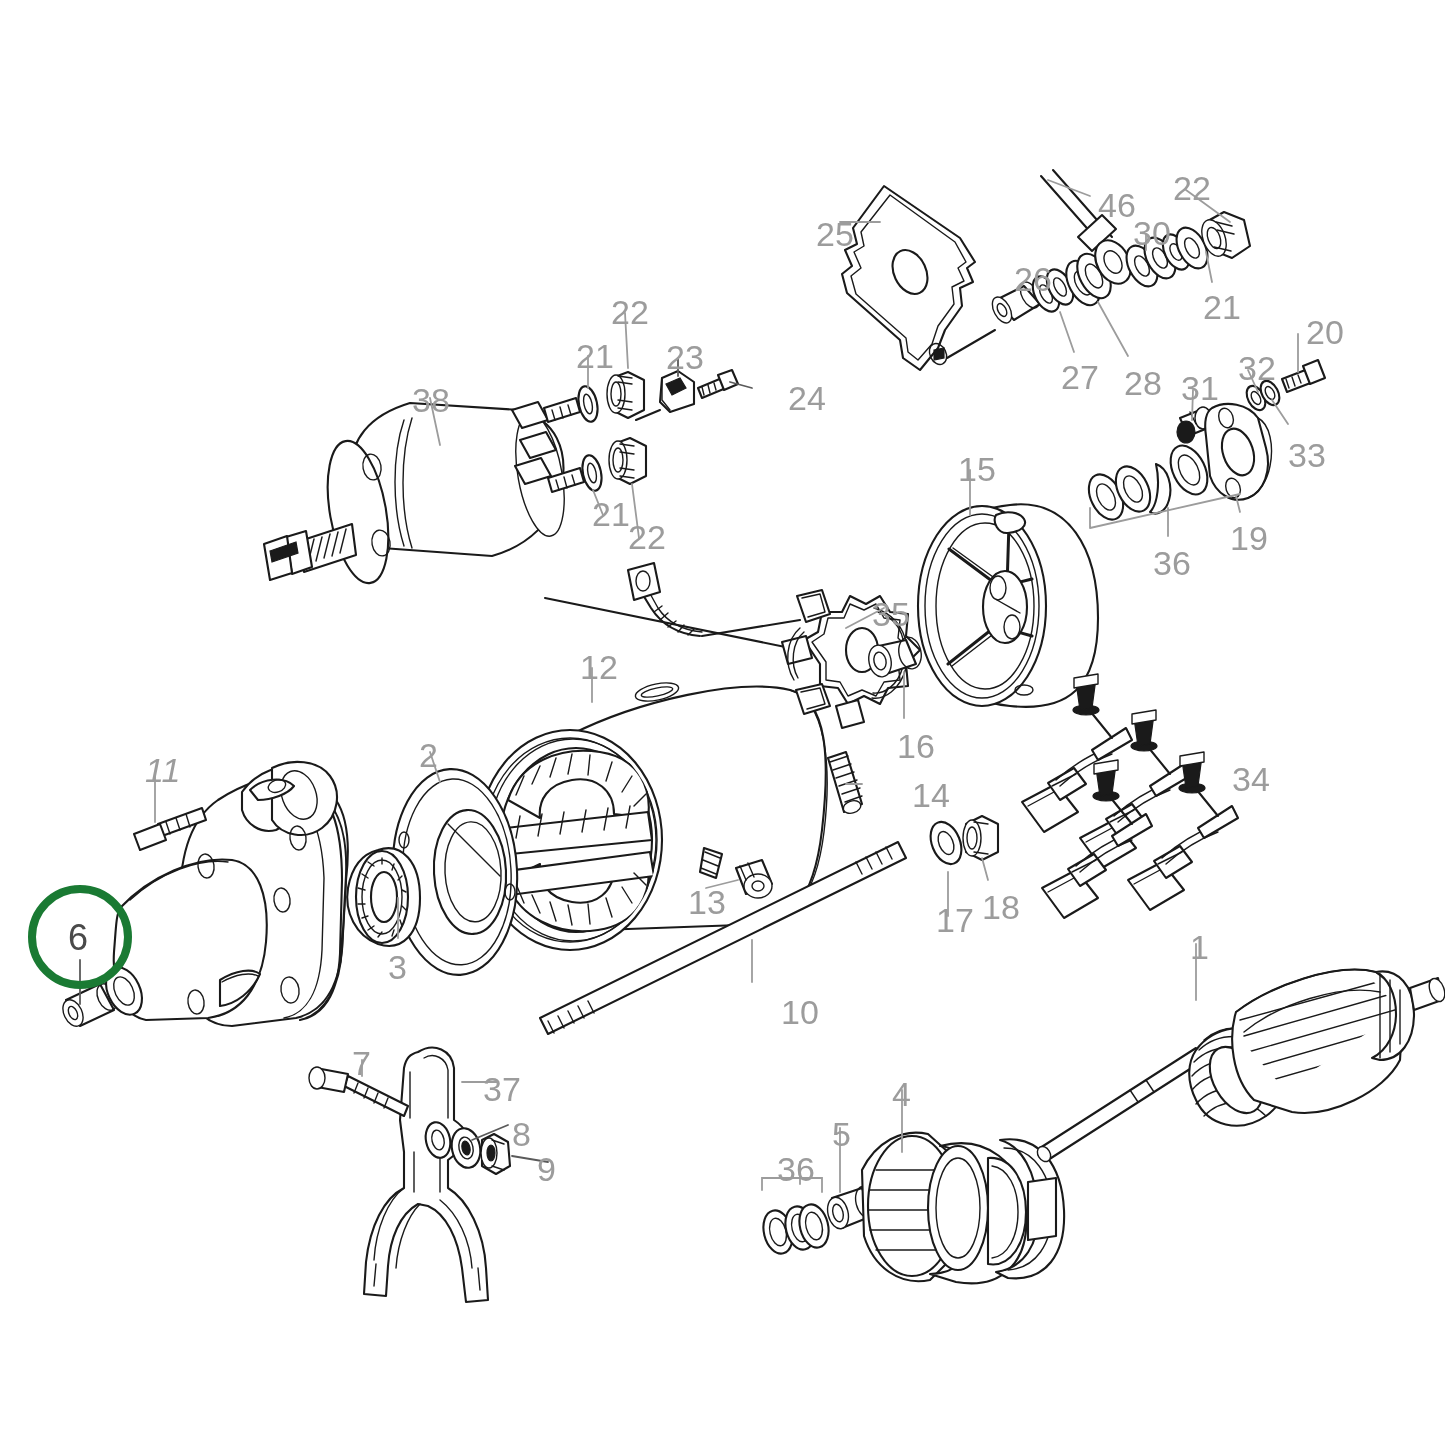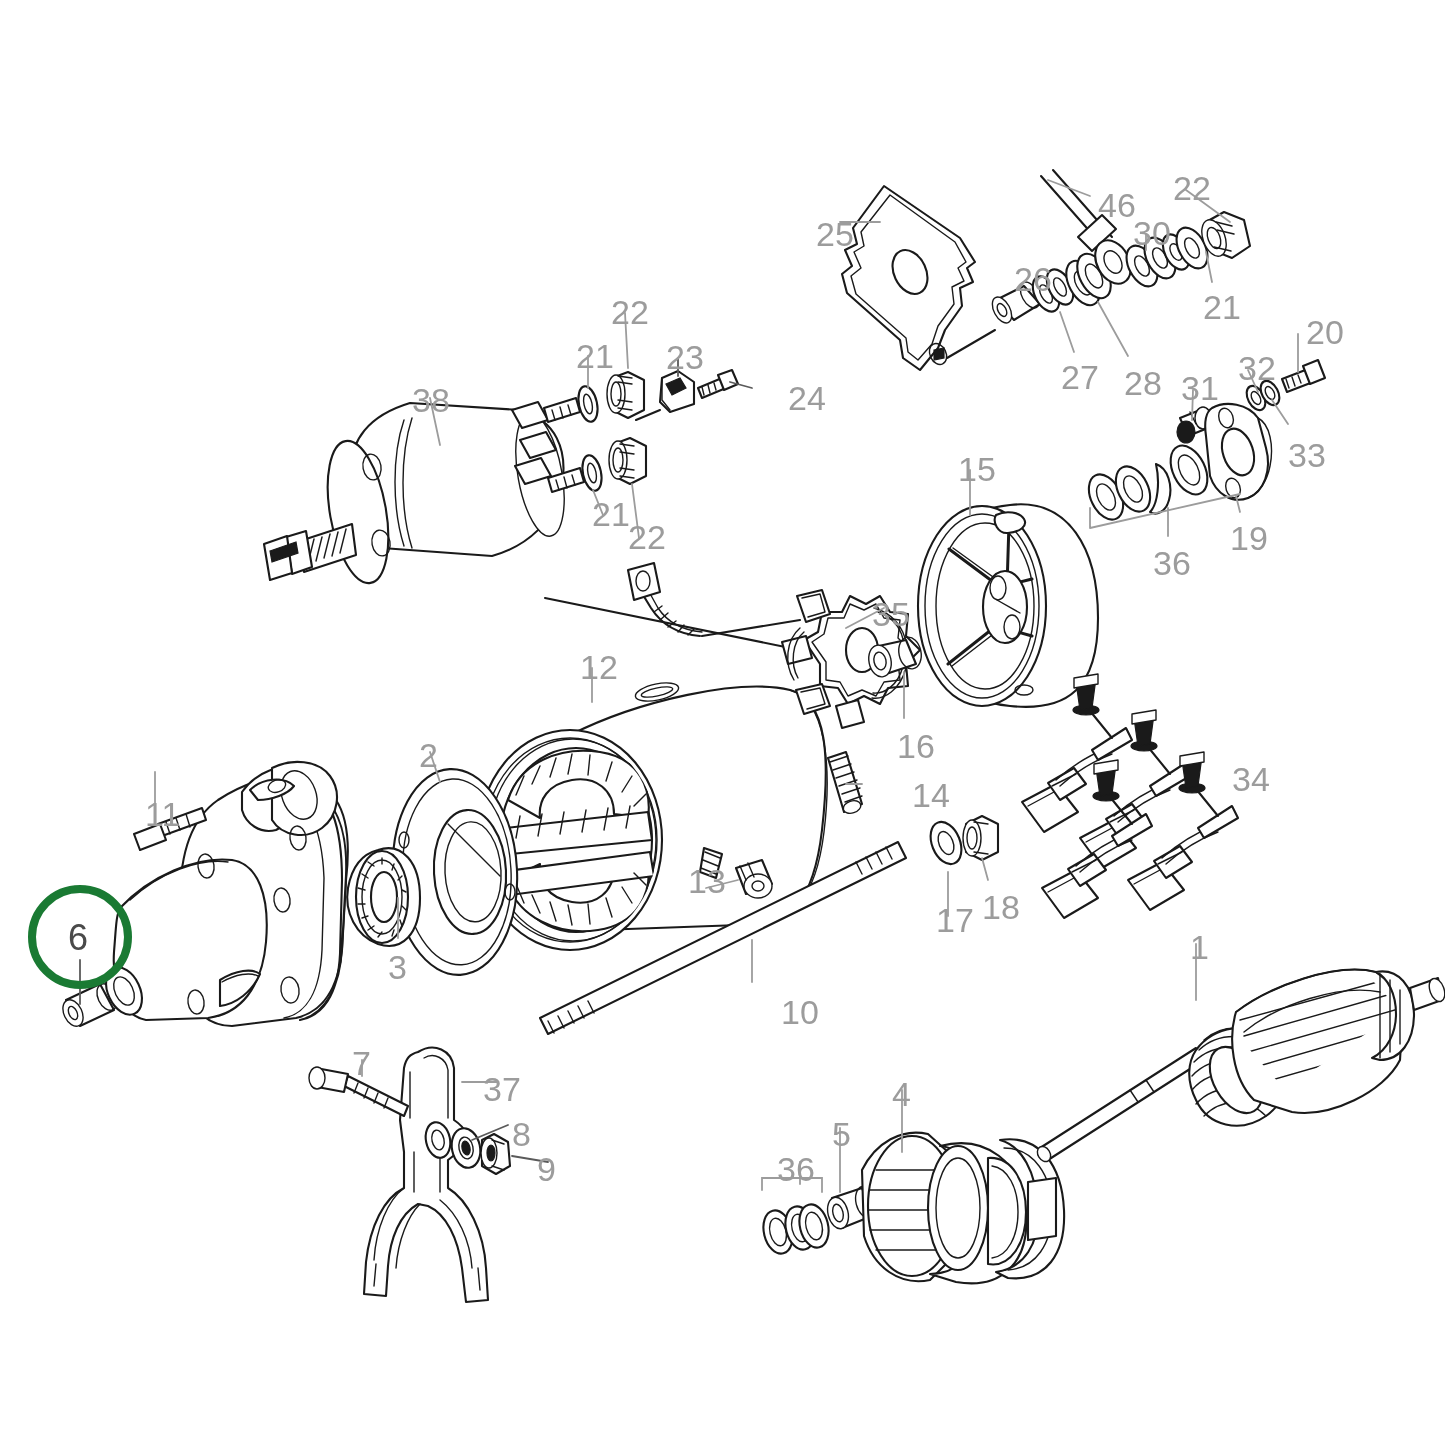--- a/index.html
+++ b/index.html
@@ -790,23 +790,23 @@
       <div class="callout-label" style="left: 1190px; top: 930px;">1</div>
       <div class="callout-label" style="left: 419px; top: 738px;">2</div>
       <div class="callout-label" style="left: 388px; top: 950px;">3</div>
       <div class="callout-label" style="left: 892px; top: 1077px;">4</div>
       <div class="callout-label" style="left: 832px; top: 1117px;">5</div>
       <div class="highlight-num" style="left: 68px; top: 920px;">6</div>
       <div class="callout-label" style="left: 352px; top: 1046px;">7</div>
       <div class="callout-label" style="left: 512px; top: 1117px;">8</div>
       <div class="callout-label" style="left: 537px; top: 1152px;">9</div>
       <div class="callout-label" style="left: 737px; top: 995px; margin-left: 44px;">10</div>
-      <div class="callout-label" style="left: 145px; top: 797px;">11</div>
+      <div class="callout-label" style="left: 145px; top: 753px; font-style: italic;">11</div>
       <div class="callout-label" style="left: 580px; top: 650px;">12</div>
-      <div class="callout-label" style="left: 688px; top: 864px;">13</div>
+      <div class="callout-label" style="left: 688px; top: 885px;">13</div>
       <div class="callout-label" style="left: 872px; top: 778px; margin-left: 40px;">14</div>
       <div class="callout-label" style="left: 958px; top: 452px;">15</div>
       <div class="callout-label" style="left: 897px; top: 729px;">16</div>
       <div class="callout-label" style="left: 936px; top: 903px;">17</div>
       <div class="callout-label" style="left: 982px; top: 890px;">18</div>
       <div class="callout-label" style="left: 1230px; top: 521px;">19</div>
       <div class="callout-label" style="left: 1294px; top: 315px; margin-left: 12px;">20</div>
       <div class="callout-label" style="left: 576px; top: 339px;">21</div>
       <div class="callout-label" style="left: 592px; top: 497px;">21</div>
       <div class="callout-label" style="left: 1203px; top: 290px;">21</div>

